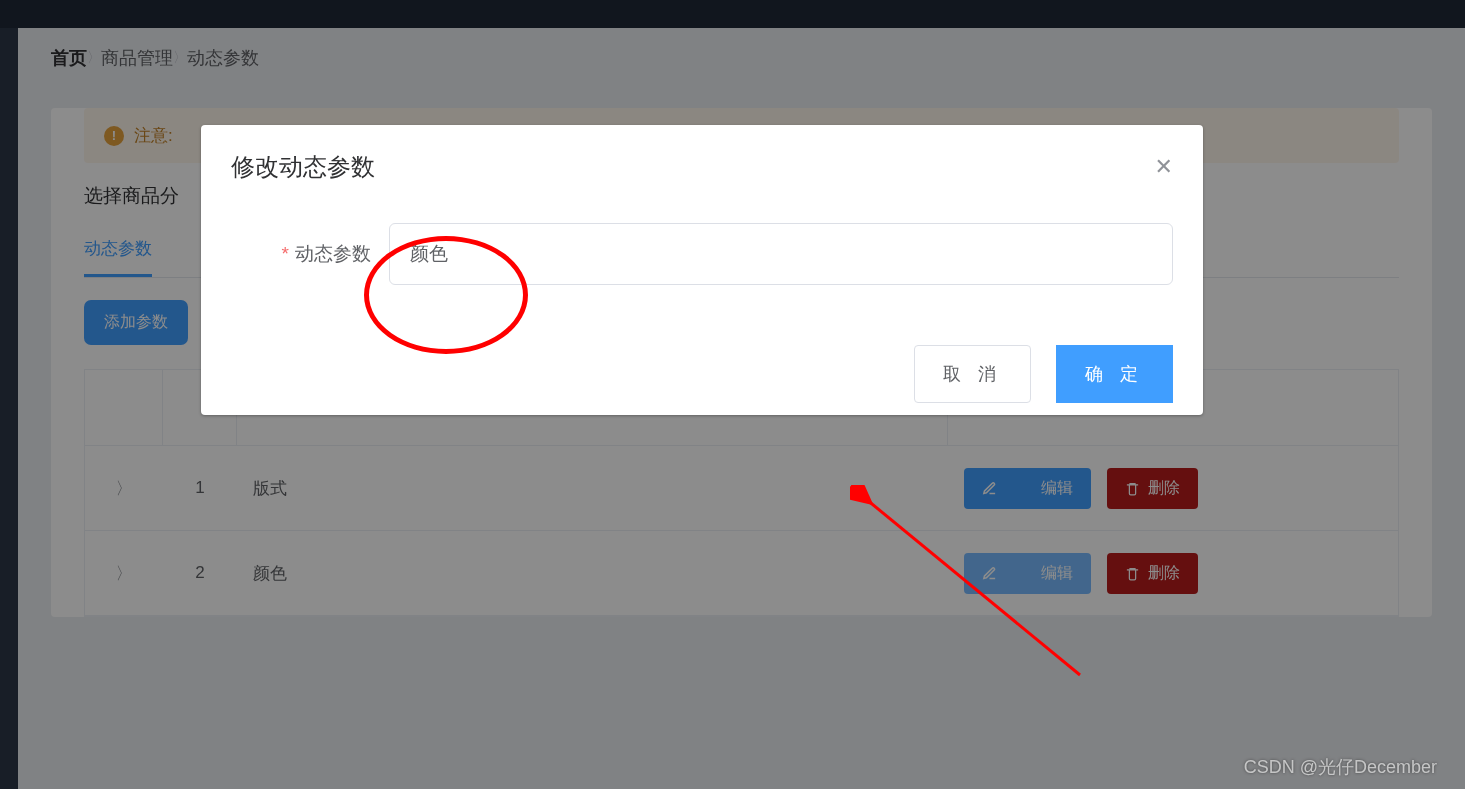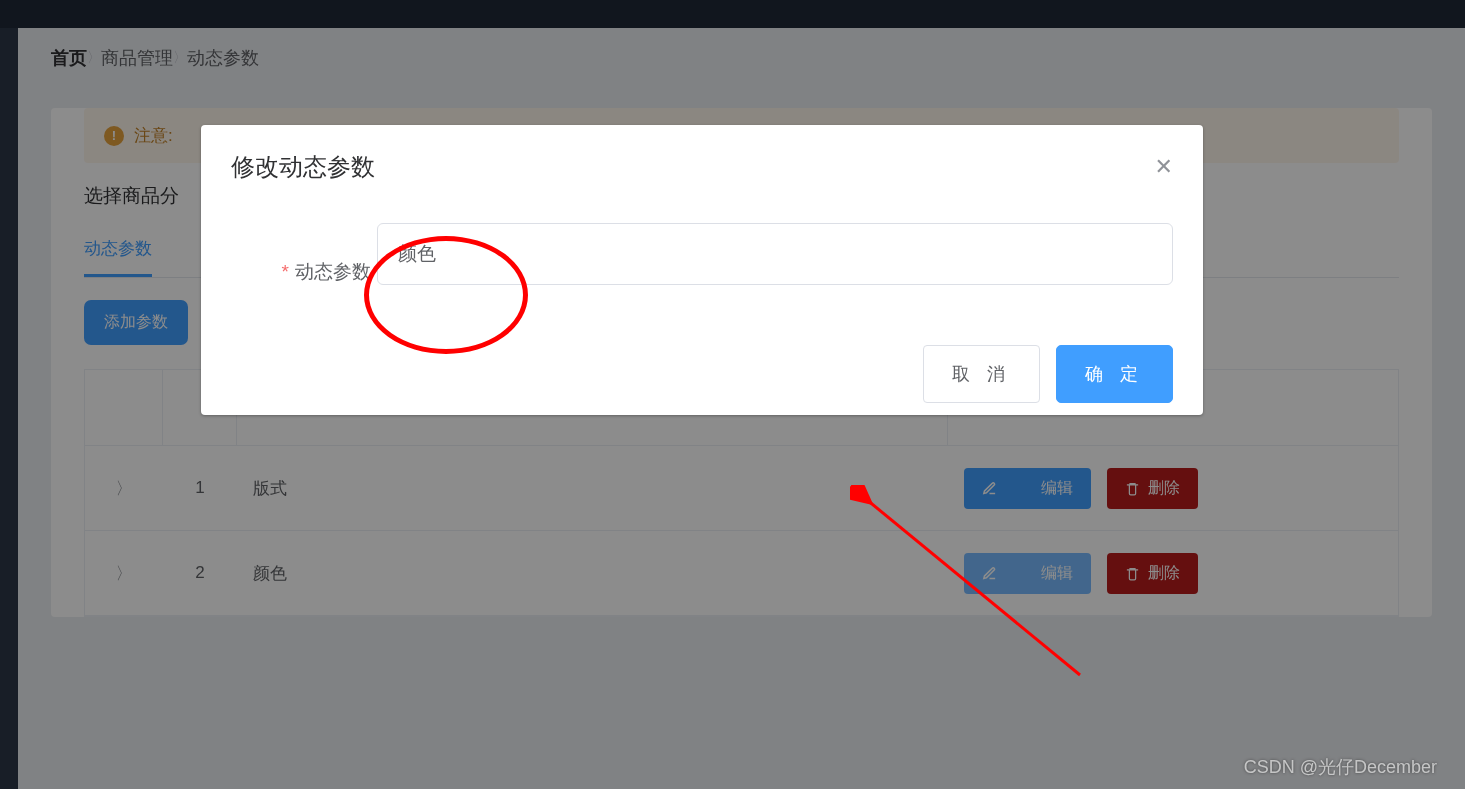--- a/index.html
+++ b/index.html
@@ -48,27 +48,27 @@
     .btn-delete { background: #b91c1c; }
     .btn svg { width: 15px; height: 15px; }
     
     
     .overlay { position: absolute; inset: 0; background: rgba(0,0,0,0.45); z-index: 100; }
     .dialog { position: absolute; left: 201px; top: 125px; width: 1002px; background: #fff; border-radius: 4px; z-index: 101; box-shadow: 0 1px 3px rgba(0,0,0,0.3); padding-bottom: 12px; }
     .dialog-header { padding: 26px 30px 10px 30px; display: flex; justify-content: space-between; align-items: center; }
     .dialog-title { font-size: 24px; color: #303133; }
     .dialog-close { color: #909399; cursor: pointer; font-size: 22px; }
     .dialog-body { padding: 30px 30px 10px 30px; }
-    .form-row { display: flex; align-items: flex-end; gap: 6px; }
+    .form-row { display: flex; align-items: center; gap: 18px; }
     .form-label { width: 140px; text-align: right; font-size: 19px; color: #606266; }
     .form-label .req { color: #f56c6c; margin-right: 6px; }
     .form-input { flex: 1; height: 62px; border: 1px solid #dcdfe6; border-radius: 6px; padding: 0 20px; font-size: 19px; color: #606266; outline: none; }
-    .dialog-footer { padding: 50px 30px 0 30px; display: flex; justify-content: flex-end; gap: 16px; }
+    .dialog-footer { padding: 50px 30px 0 30px; display: flex; justify-content: flex-end; gap: 25px; }
     .btn-cancel { background: #fff; border: 1px solid #dcdfe6; color: #606266; padding: 16px 28px; font-size: 18px; border-radius: 4px; cursor: pointer; letter-spacing: 6px; }
-    .btn-confirm { background: #409eff; border: 1px solid #409eff; color: #fff; padding: 16px 28px; font-size: 18px; border-radius: 5px; cursor: pointer; letter-spacing: 6px; }
+    .btn-confirm { background: #409eff; border: 1px solid #409eff; color: #fff; padding: 16px 28px; font-size: 18px; border-radius: 0; cursor: pointer; letter-spacing: 6px; }
     
     
     .annot-ellipse { position: absolute; left: 364px; top: 236px; width: 164px; height: 118px; border: 5px solid #ff0000; border-radius: 50%; z-index: 200; pointer-events: none; }
     .annot-arrow { position: absolute; z-index: 200; pointer-events: none; left: 850px; top: 485px; }
     
     .watermark { position: absolute; right: 28px; bottom: 10px; color: rgba(230,230,230,0.75); font-size: 18px; z-index: 300; text-shadow: 0 0 3px rgba(0,0,0,0.5); }
   </style>
 </head>
 <body>
 

